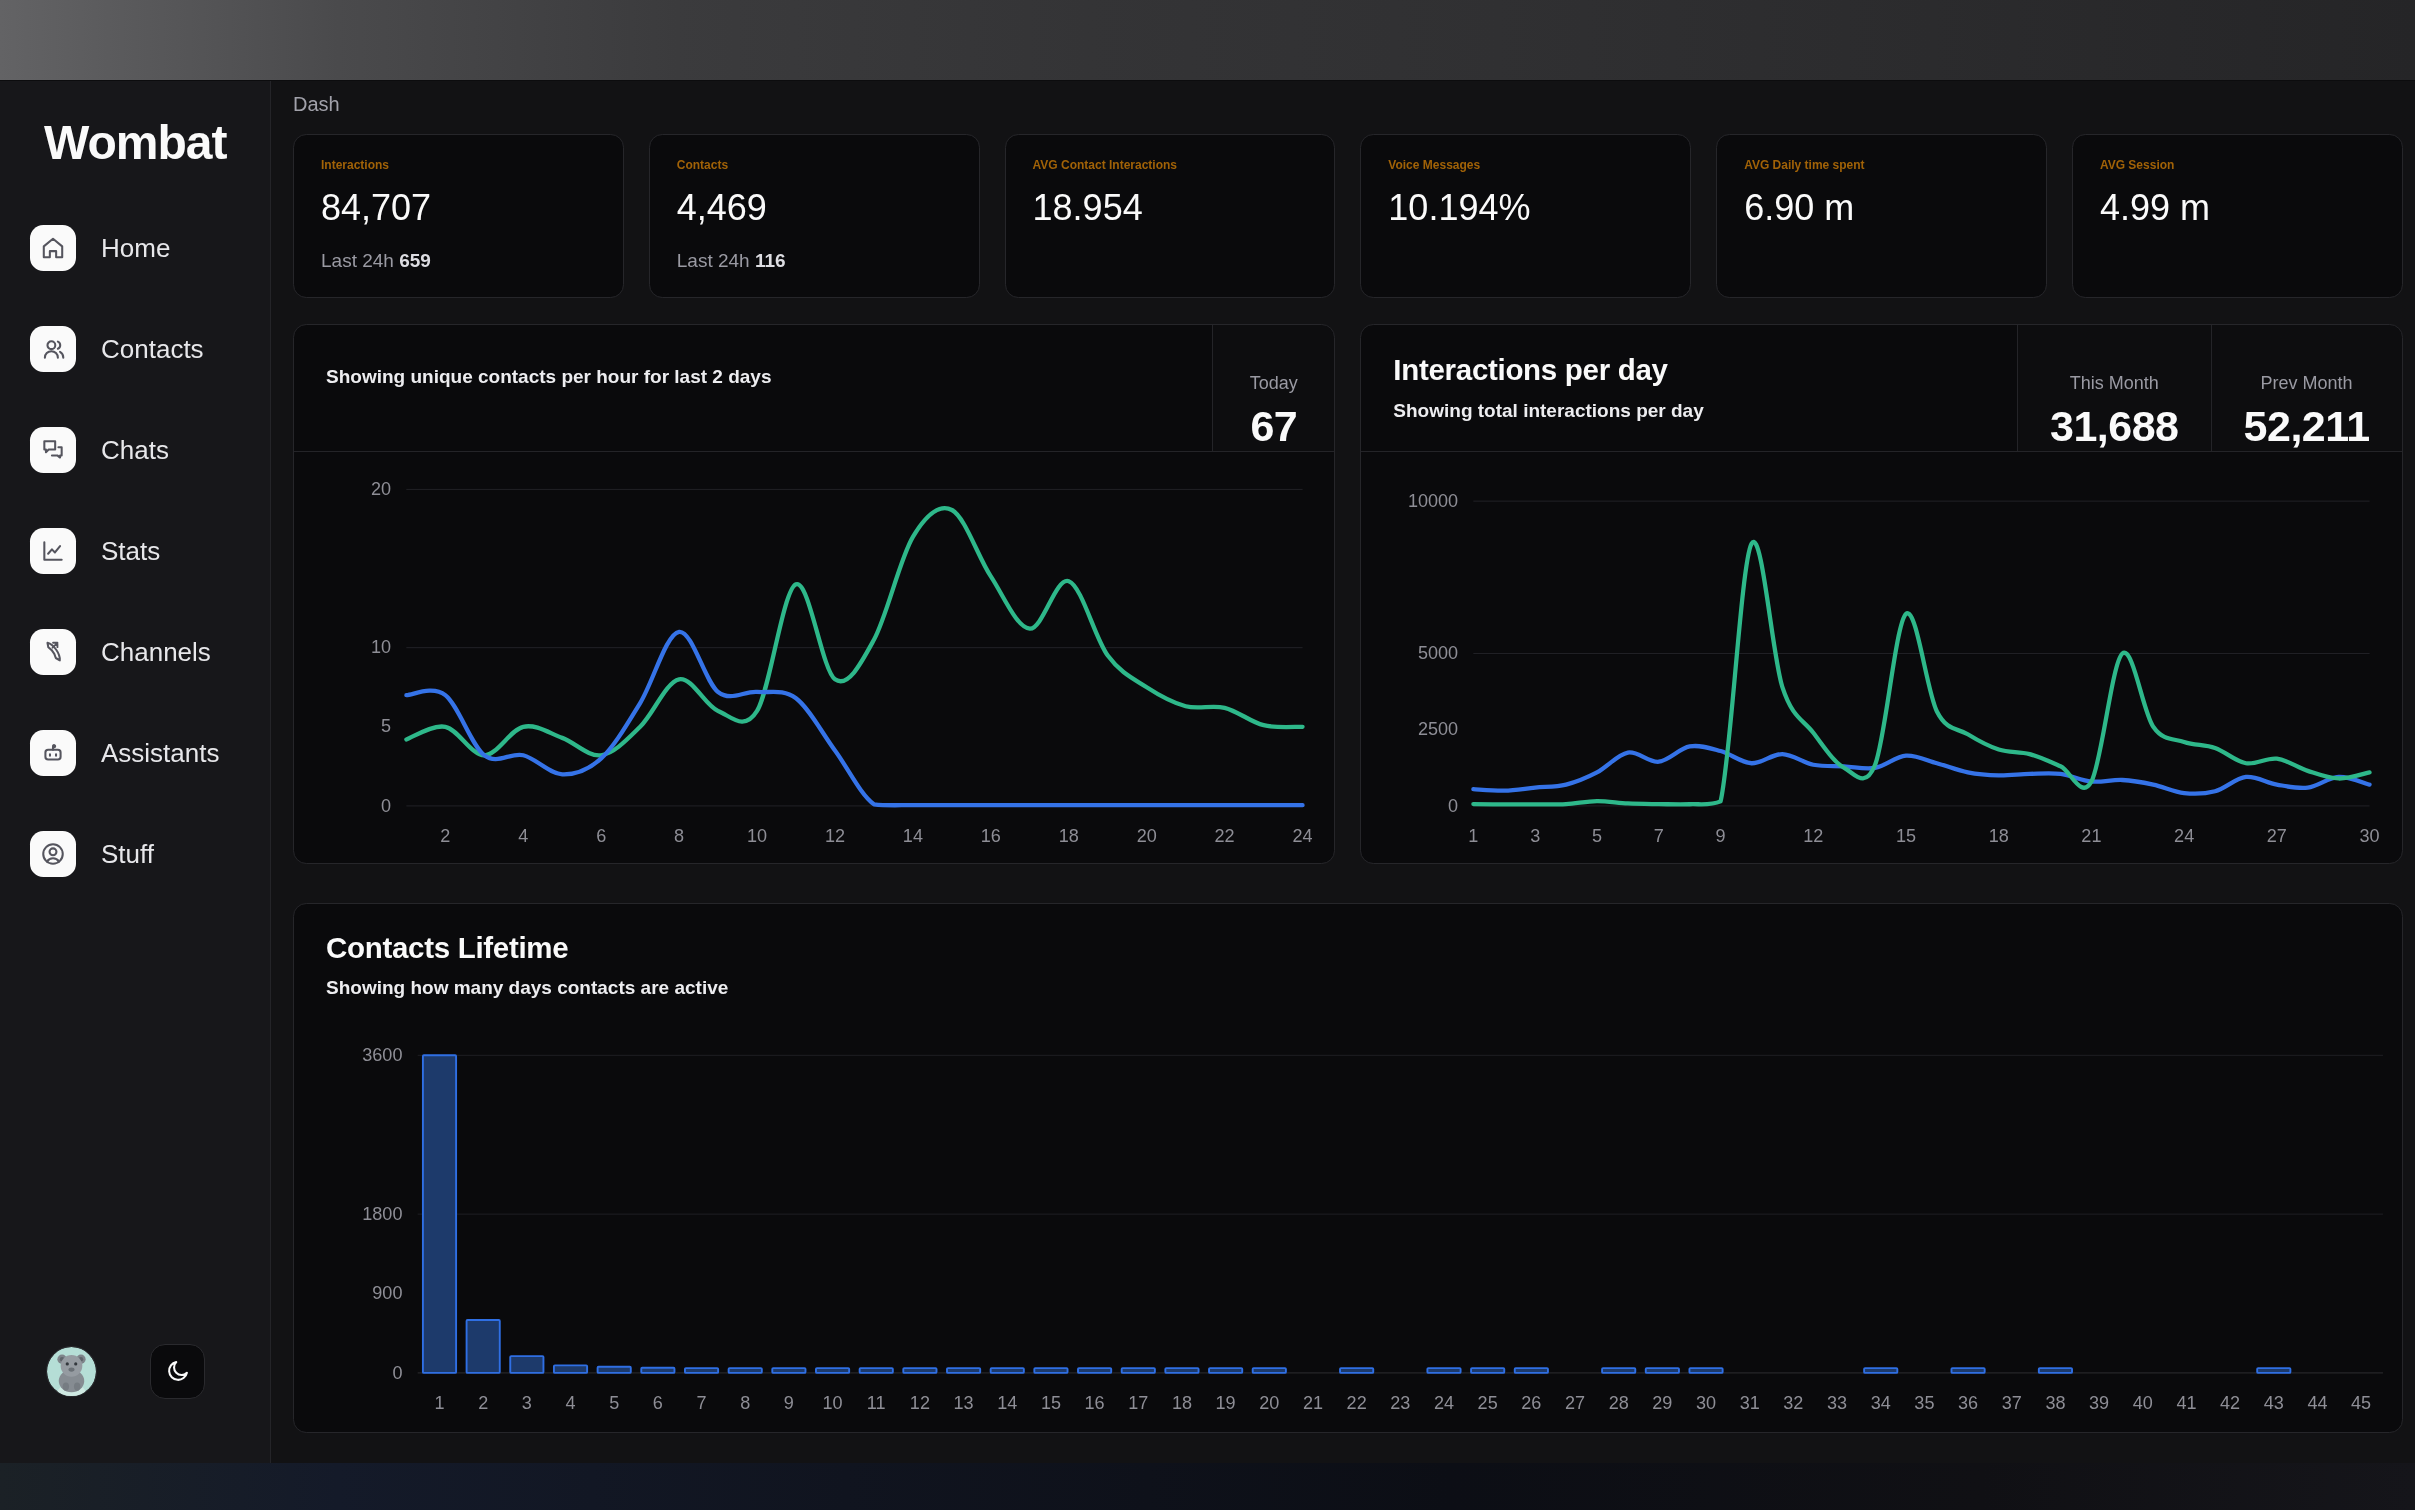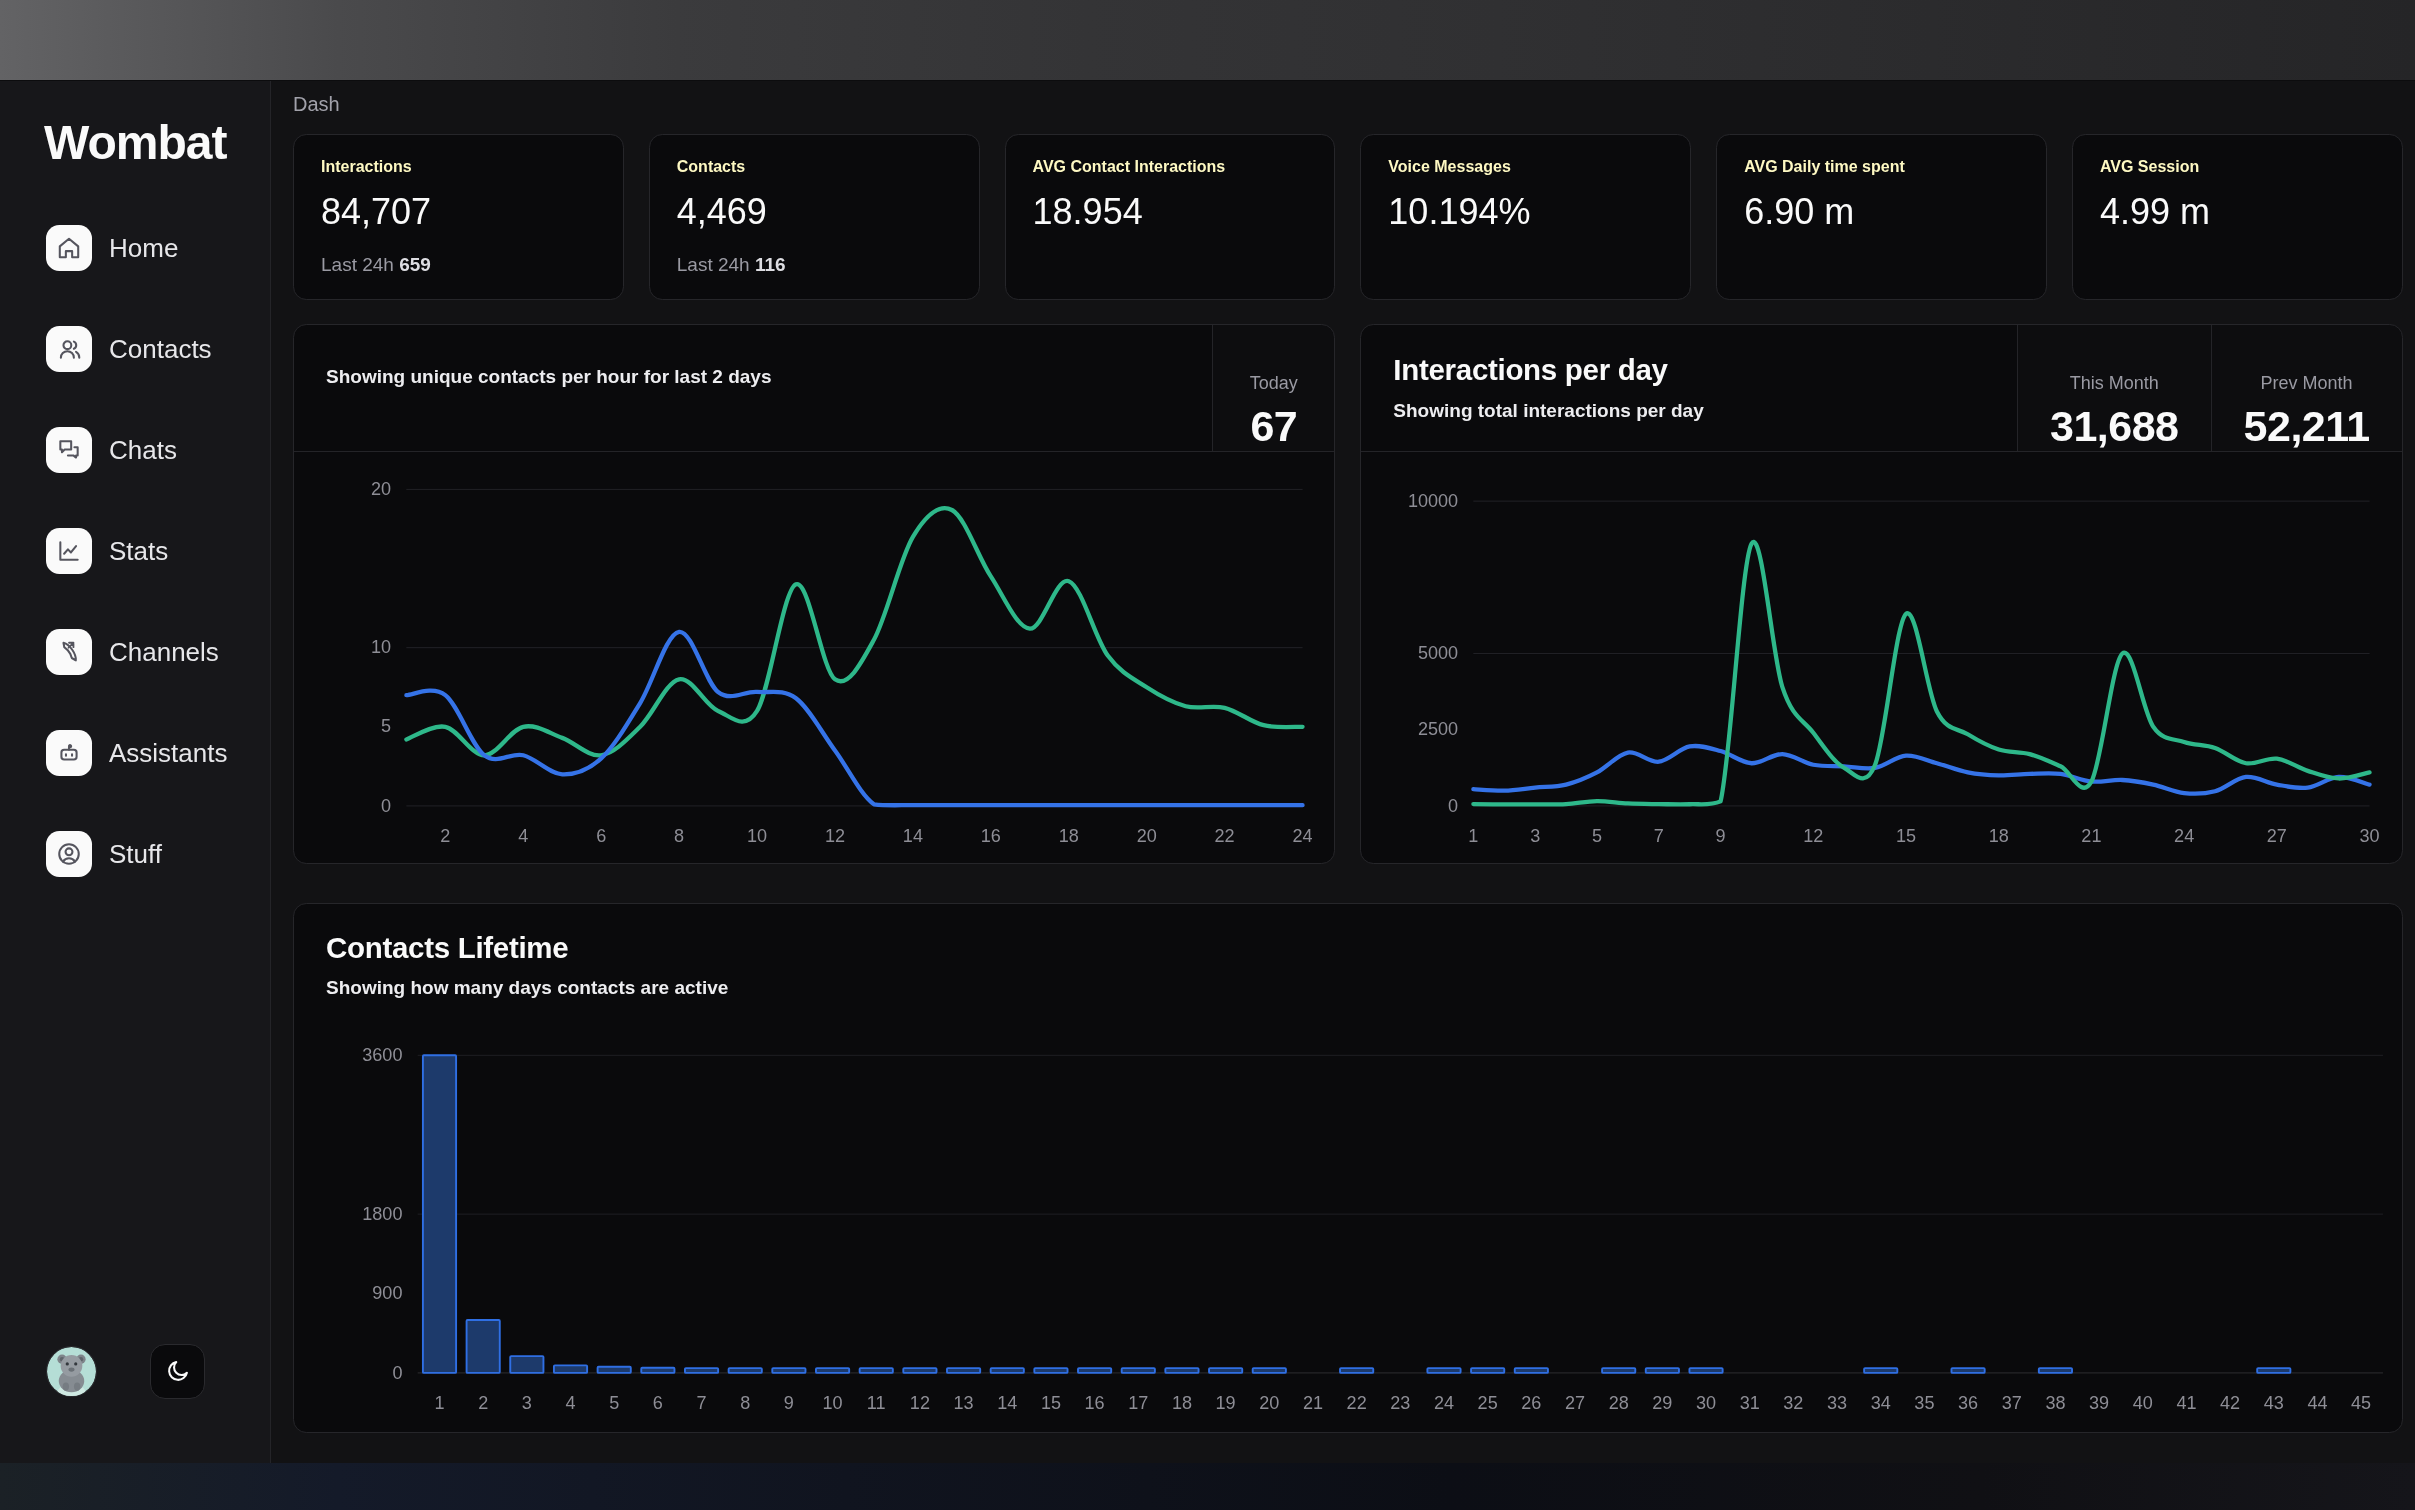--- a/index.html
+++ b/index.html
@@ -9,41 +9,41 @@
   
   .topbar { position:absolute; left:0; top:0; width:2416px; height:81px;
     background:linear-gradient(90deg,#636365 0%,#4a4a4c 14%,#3b3b3d 28%,#343436 45%,#303032 62%,#2b2b2d 80%,#252527 100%);
     border-bottom:1px solid #0c0c0e; }
 
   
   .sidebar { position:absolute; left:0; top:81px; width:271px; height:1430px;
     background:#17171a; border-right:1px solid #242428; }
   .logo { padding:34px 0 0 13px; font-size:48px; font-weight:700; color:#fafafa; letter-spacing:-1px;margin-left:31px; }
   .nav { margin-top:55px; }
-  .nav-item { display:flex; align-items:center; gap:17px; padding:0 0 0 46px; height:46px;
+  .nav-item { display:flex; align-items:center; gap:25px; padding:0 0 0 30px; height:46px;
     margin-bottom:55px; cursor:pointer; }
   .nav-icon-box { width:46px; height:46px; flex:0 0 46px; background:#fafafa; border-radius:13.3px;
     display:flex; align-items:center; justify-content:center; }
   .nav-icon-box svg { width:26px; height:26px; stroke:#55555e; fill:none;
     stroke-width:1.9; stroke-linecap:round; stroke-linejoin:round; }
   .nav-label { font-size:26px; color:#e7e7ea; font-weight:400; }
   .sidebar-bottom { position:absolute; left:0; bottom:112px; width:271px; display:flex;
     align-items:center; gap:53px; padding-left:46px; }
   .avatar { width:51px; height:51px; border-radius:50%; overflow:hidden; border:1.9px solid #2c2c30; cursor:pointer; }
   .theme-btn { width:55px; height:55px; border-radius:15px; background:#0a0a0c; border:1px solid #2a2a2e;
     display:flex; align-items:center; justify-content:center; cursor:pointer; }
   .theme-btn svg { width:25px; height:25px; stroke:#fafafa; fill:none; stroke-width:2; stroke-linecap:round; stroke-linejoin:round; }
 
   
   .main { position:absolute; left:272px; top:81px; width:2144px; height:1430px; padding:12.4px 13.3px 0 21px; }
   .breadcrumb { font-size:20px; color:#a1a1aa; height:27px; }
 
   .cards-row { display:grid; grid-template-columns:repeat(6,1fr); gap:25px; margin-top:13.3px; height:164px; }
   .stat-card { background:#0a0a0c; border:1px solid #26262a; border-radius:13.3px; padding:23px 27px; }
-  .stat-card .t { font-size:16px; font-weight:700; color:#fef9c3; }
+  .stat-card .t { font-size:12px; font-weight:700; color:#a16207; }
   .stat-card .v { font-size:36px; font-weight:500; color:#fafafa; margin-top:15px; }
   .stat-card .f { font-size:19px; color:#9a9aa3; margin-top:21px; }
   .stat-card .f b { color:#dddde2; font-weight:700; }
 
   .charts-row { display:grid; grid-template-columns:1fr 1fr; gap:25px; margin-top:26px; height:540px; }
   .chart-card { background:#0a0a0c; border:1px solid #26262a; border-radius:13.3px; overflow:hidden; }
   .chart-header { height:127px; display:flex; border-bottom:1px solid #242428; }
   .chart-header .titles { flex:1; padding:28.5px 0 0 32px; }
   .chart-title { font-size:29.5px; font-weight:700; color:#fafafa; letter-spacing:-0.3px; }
   .chart-subtitle { font-size:19px; font-weight:700; color:#ededf0; margin-top:12.4px; }

